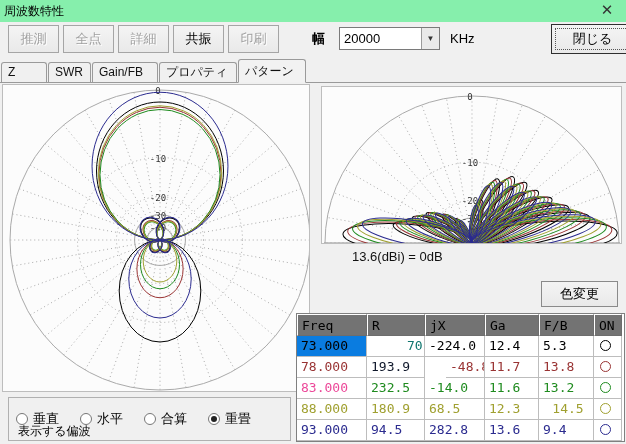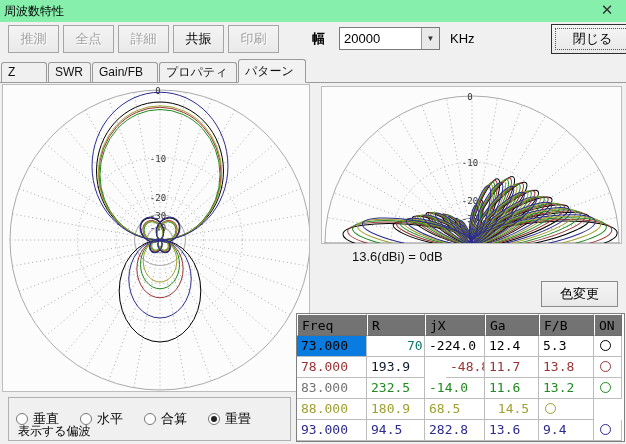--- a/index.html
+++ b/index.html
@@ -292,31 +292,32 @@
     </div>
     <div class="grow">
       <div class="gcell" style="color: rgb(153, 51, 51);">78.000</div>
       <div class="gcell" style="color: #0f172a;">193.9</div>
       <div class="gcell" style="color: rgb(153, 51, 51); margin-left: 21px;">-48.8</div>
       <div class="gcell" style="color: rgb(153, 51, 51);">11.7</div>
       <div class="gcell" style="color: rgb(153, 51, 51);">13.8</div>
       <div class="gcell" style="color: rgb(153, 51, 51);"><span class="ring"></span></div>
     </div>
     <div class="grow">
-      <div class="gcell" style="color: #737373;">83.000</div>
+      <div class="gcell" style="color: #ec4899;">83.000</div>
       <div class="gcell" style="color: rgb(31, 139, 31);">232.5</div>
       <div class="gcell" style="color: rgb(31, 139, 31);">-14.0</div>
       <div class="gcell" style="color: rgb(31, 139, 31);">11.6</div>
       <div class="gcell" style="color: rgb(31, 139, 31);">13.2</div>
       <div class="gcell" style="color: rgb(31, 139, 31);"><span class="ring"></span></div>
     </div>
     <div class="grow">
       <div class="gcell" style="color: rgb(160, 160, 48);">88.000</div>
       <div class="gcell" style="color: rgb(160, 160, 48);">180.9</div>
       <div class="gcell" style="color: rgb(160, 160, 48);">68.5</div>
+      <div class="gcell" style="color: rgb(160, 160, 48);">12.3</div>
       <div class="gcell" style="color: rgb(160, 160, 48); text-align: center;">14.5</div>
       <div class="gcell" style="color: rgb(160, 160, 48);"><span class="ring"></span></div>
     </div>
     <div class="grow">
       <div class="gcell" style="color: rgb(43, 43, 143);">93.000</div>
       <div class="gcell" style="color: rgb(43, 43, 143);">94.5</div>
       <div class="gcell" style="color: rgb(43, 43, 143);">282.8</div>
       <div class="gcell" style="color: rgb(43, 43, 143);">13.6</div>
       <div class="gcell" style="color: rgb(43, 43, 143);">9.4</div>
       <div class="gcell" style="color: rgb(43, 43, 143);"><span class="ring"></span></div>

